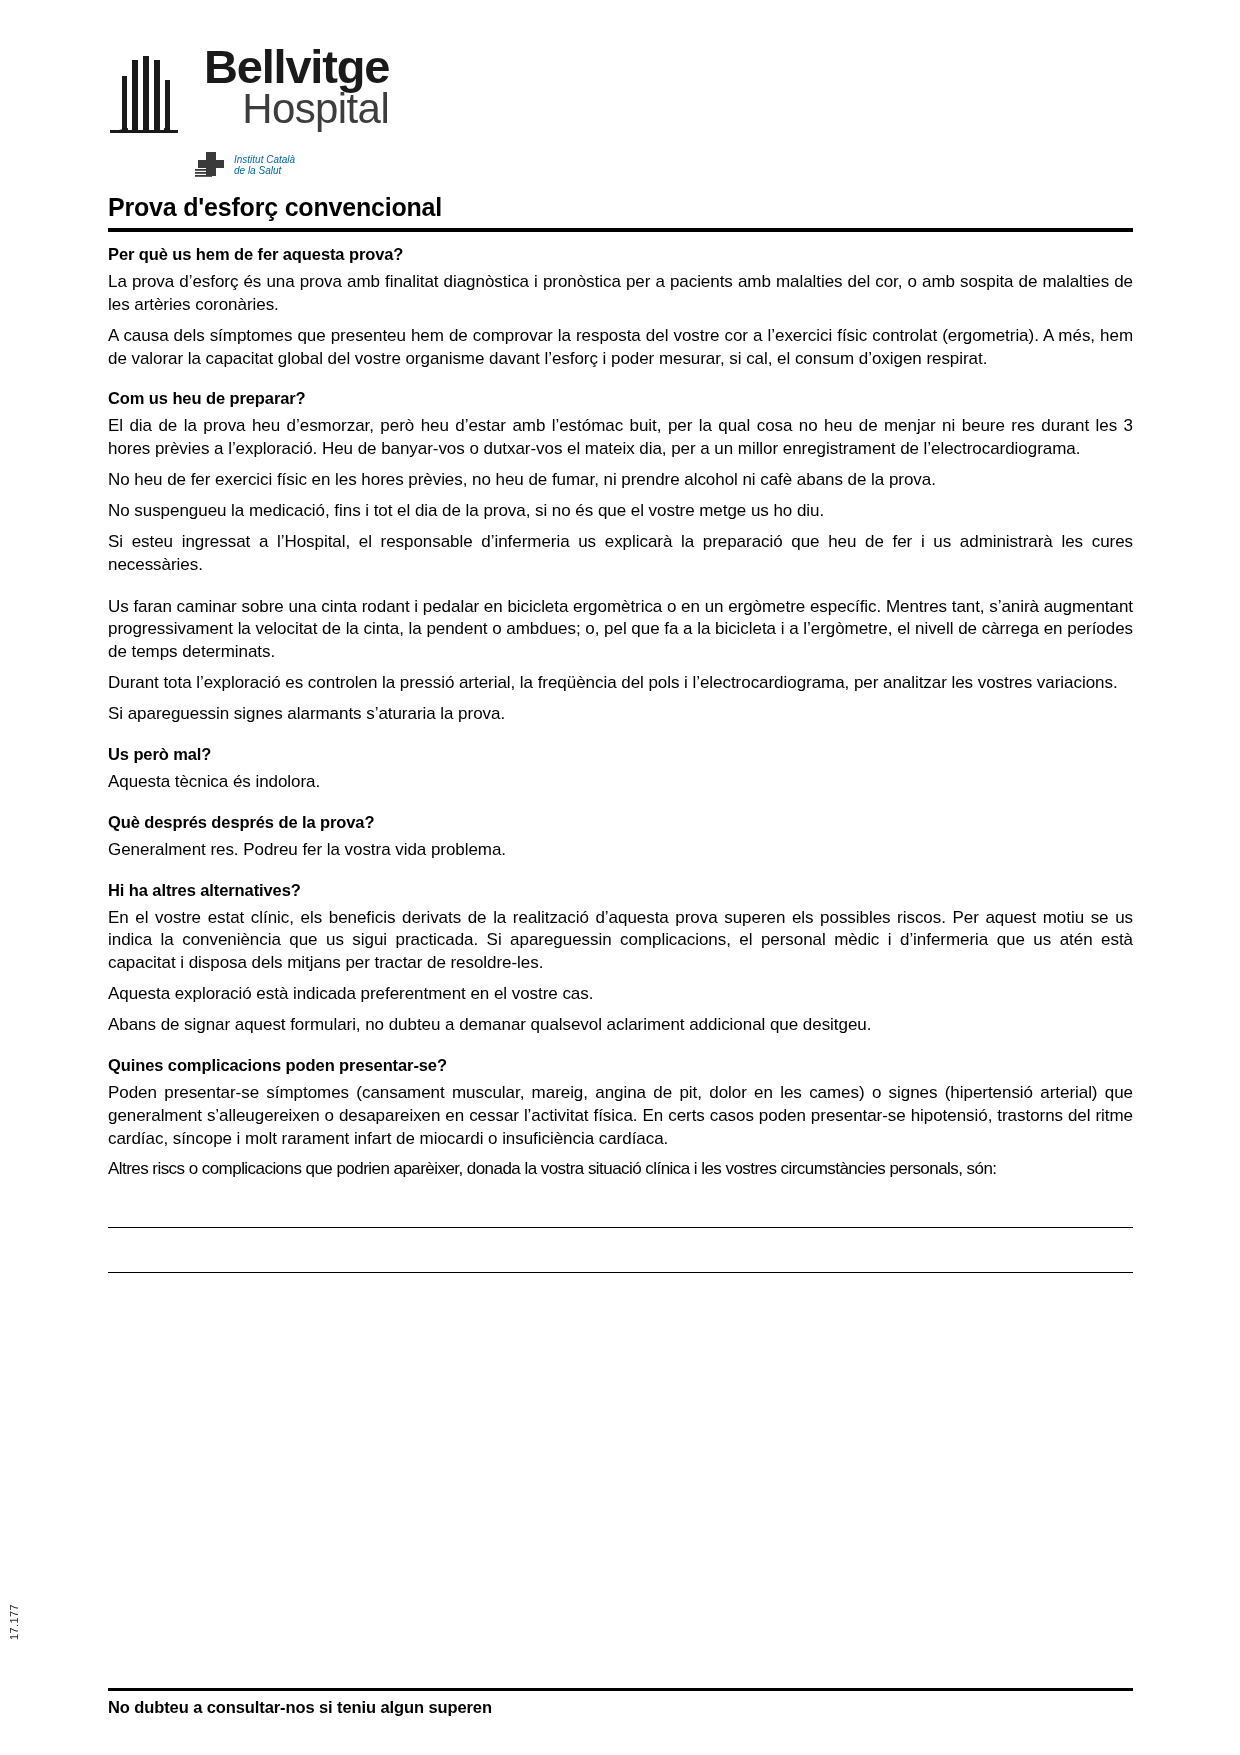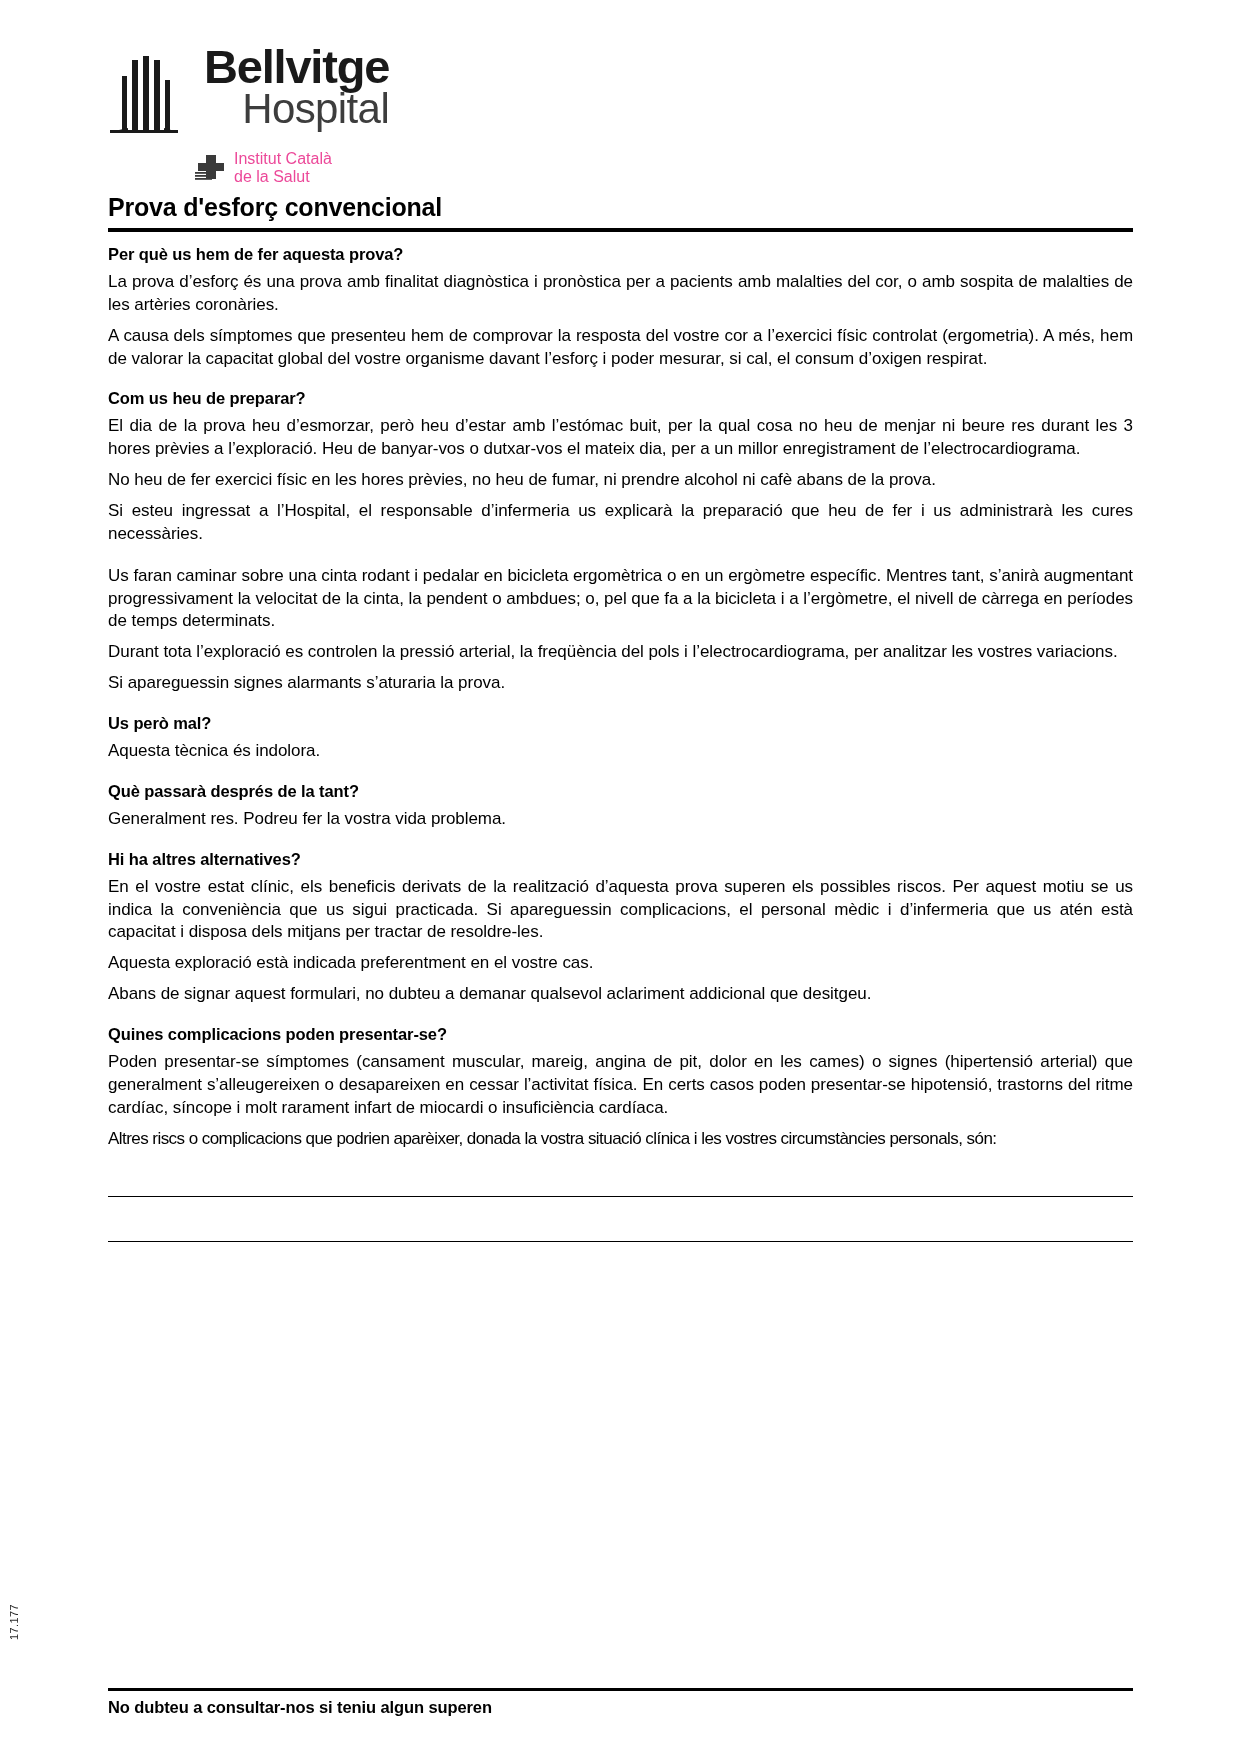--- a/index.html
+++ b/index.html
@@ -68,23 +68,24 @@
     margin-left: 86px;
     margin-top: 14px;
   }
   .ics-mark {
     width: 32px;
     height: 30px;
     flex: 0 0 auto;
   }
   .ics-text {
     margin-left: 8px;
-    font-size: 16px;
+    font-size: 10px;
     line-height: 1.15;
-    color: #ec4899;
+    color: #0369a1;
+    font-style: italic;
   }
   .ics-text span { display: block; }
 
   
   .doc-title {
     position: absolute;
     left: 108px;
     top: 193px;
     font-size: 25px;
     font-weight: bold;
@@ -217,33 +218,34 @@
   <div class="content" id="content">
       <div class="section">
         <h2 class="section-head">Per què us hem de fer aquesta prova?</h2>
         <p class="para">La prova d’esforç és una prova amb finalitat diagnòstica i pronòstica per a pacients amb malalties del cor, o amb sospita de malalties de les artèries coronàries.</p>
         <p class="para">A causa dels símptomes que presenteu hem de comprovar la resposta del vostre cor a l’exercici físic controlat (ergometria). A més, hem de valorar la capacitat global del vostre organisme davant l’esforç i poder mesurar, si cal, el consum d’oxigen respirat.</p>
       </div>
       <div class="section">
         <h2 class="section-head">Com us heu de preparar?</h2>
         <p class="para">El dia de la prova heu d’esmorzar, però heu d’estar amb l’estómac buit, per la qual cosa no heu de menjar ni beure res durant les 3 hores prèvies a l’exploració. Heu de banyar-vos o dutxar-vos el mateix dia, per a un millor enregistrament de l’electrocardiograma.</p>
         <p class="para">No heu de fer exercici físic en les hores prèvies, no heu de fumar, ni prendre alcohol ni cafè abans de la prova.</p>
+        <p class="para">No suspengueu la medicació, fins i tot el dia de la prova, si no és que el vostre metge us ho diu.</p>
         <p class="para">Si esteu ingressat a l’Hospital, el responsable d’infermeria us explicarà la preparació que heu de fer i us administrarà les cures necessàries.</p>
       </div>
       <div class="section">
         <p class="para">Us faran caminar sobre una cinta rodant i pedalar en bicicleta ergomètrica o en un ergòmetre específic. Mentres tant, s’anirà augmentant progressivament la velocitat de la cinta, la pendent o ambdues; o, pel que fa a la bicicleta i a l’ergòmetre, el nivell de càrrega en períodes de temps determinats.</p>
         <p class="para">Durant tota l’exploració es controlen la pressió arterial, la freqüència del pols i l’electrocardiograma, per analitzar les vostres variacions.</p>
         <p class="para">Si apareguessin signes alarmants s’aturaria la prova.</p>
       </div>
       <div class="section">
         <h2 class="section-head">Us però mal?</h2>
         <p class="para">Aquesta tècnica és indolora.</p>
       </div>
       <div class="section">
-        <h2 class="section-head">Què passarà després de la tant?</h2>
+        <h2 class="section-head">Què després després de la prova?</h2>
         <p class="para">Generalment res. Podreu fer la vostra vida problema.</p>
       </div>
       <div class="section">
         <h2 class="section-head">Hi ha altres alternatives?</h2>
         <p class="para">En el vostre estat clínic, els beneficis derivats de la realització d’aquesta prova superen els possibles riscos. Per aquest motiu se us indica la conveniència que us sigui practicada. Si apareguessin complicacions, el personal mèdic i d’infermeria que us atén està capacitat i disposa dels mitjans per tractar de resoldre-les.</p>
         <p class="para">Aquesta exploració està indicada preferentment en el vostre cas.</p>
         <p class="para">Abans de signar aquest formulari, no dubteu a demanar qualsevol aclariment addicional que desitgeu.</p>
       </div>
       <div class="section">
         <h2 class="section-head">Quines complicacions poden presentar-se?</h2>

